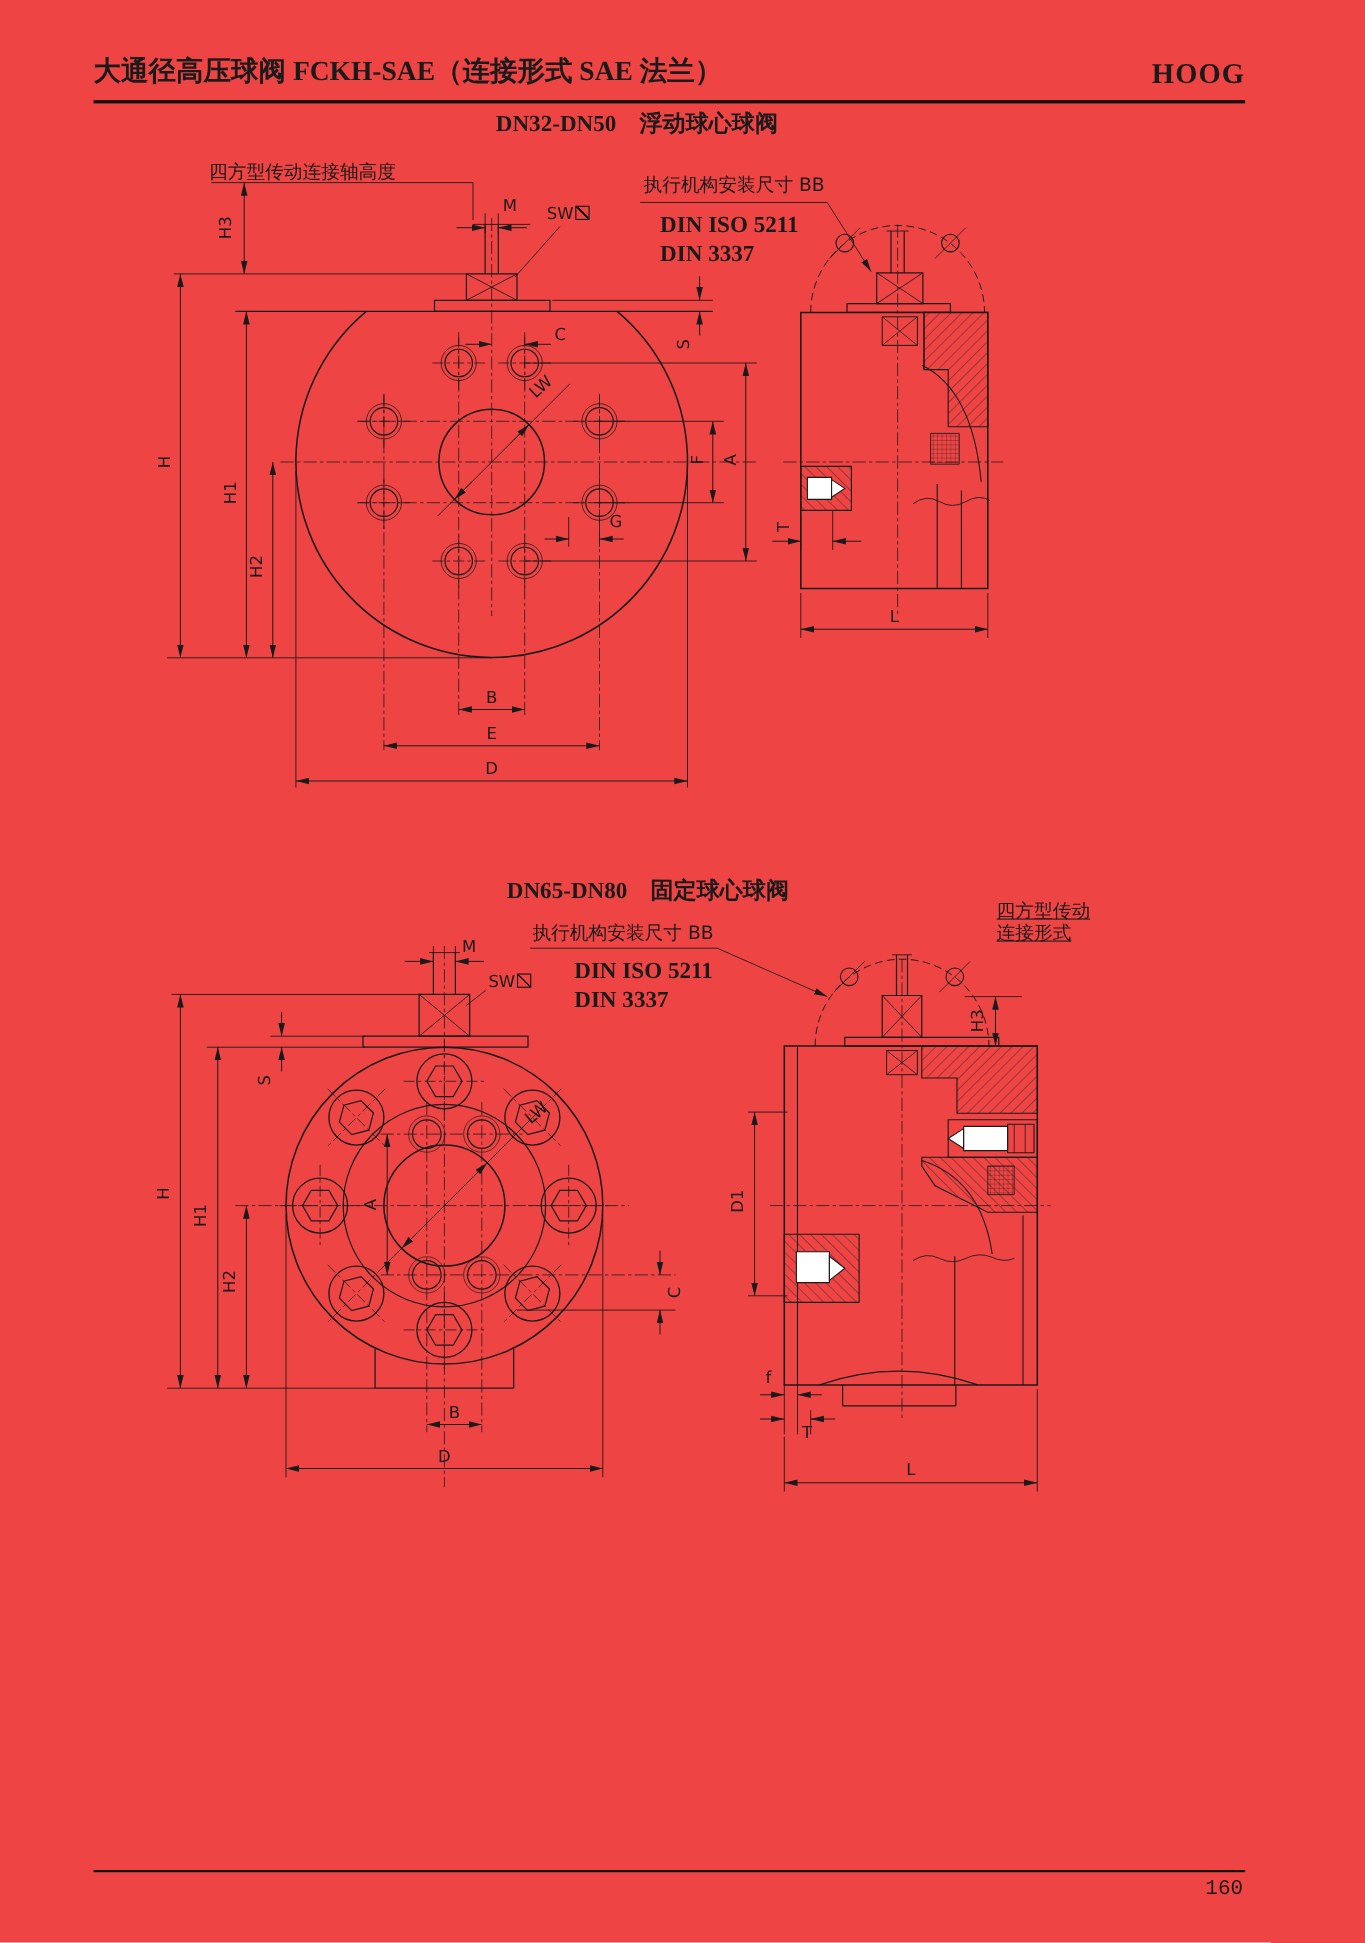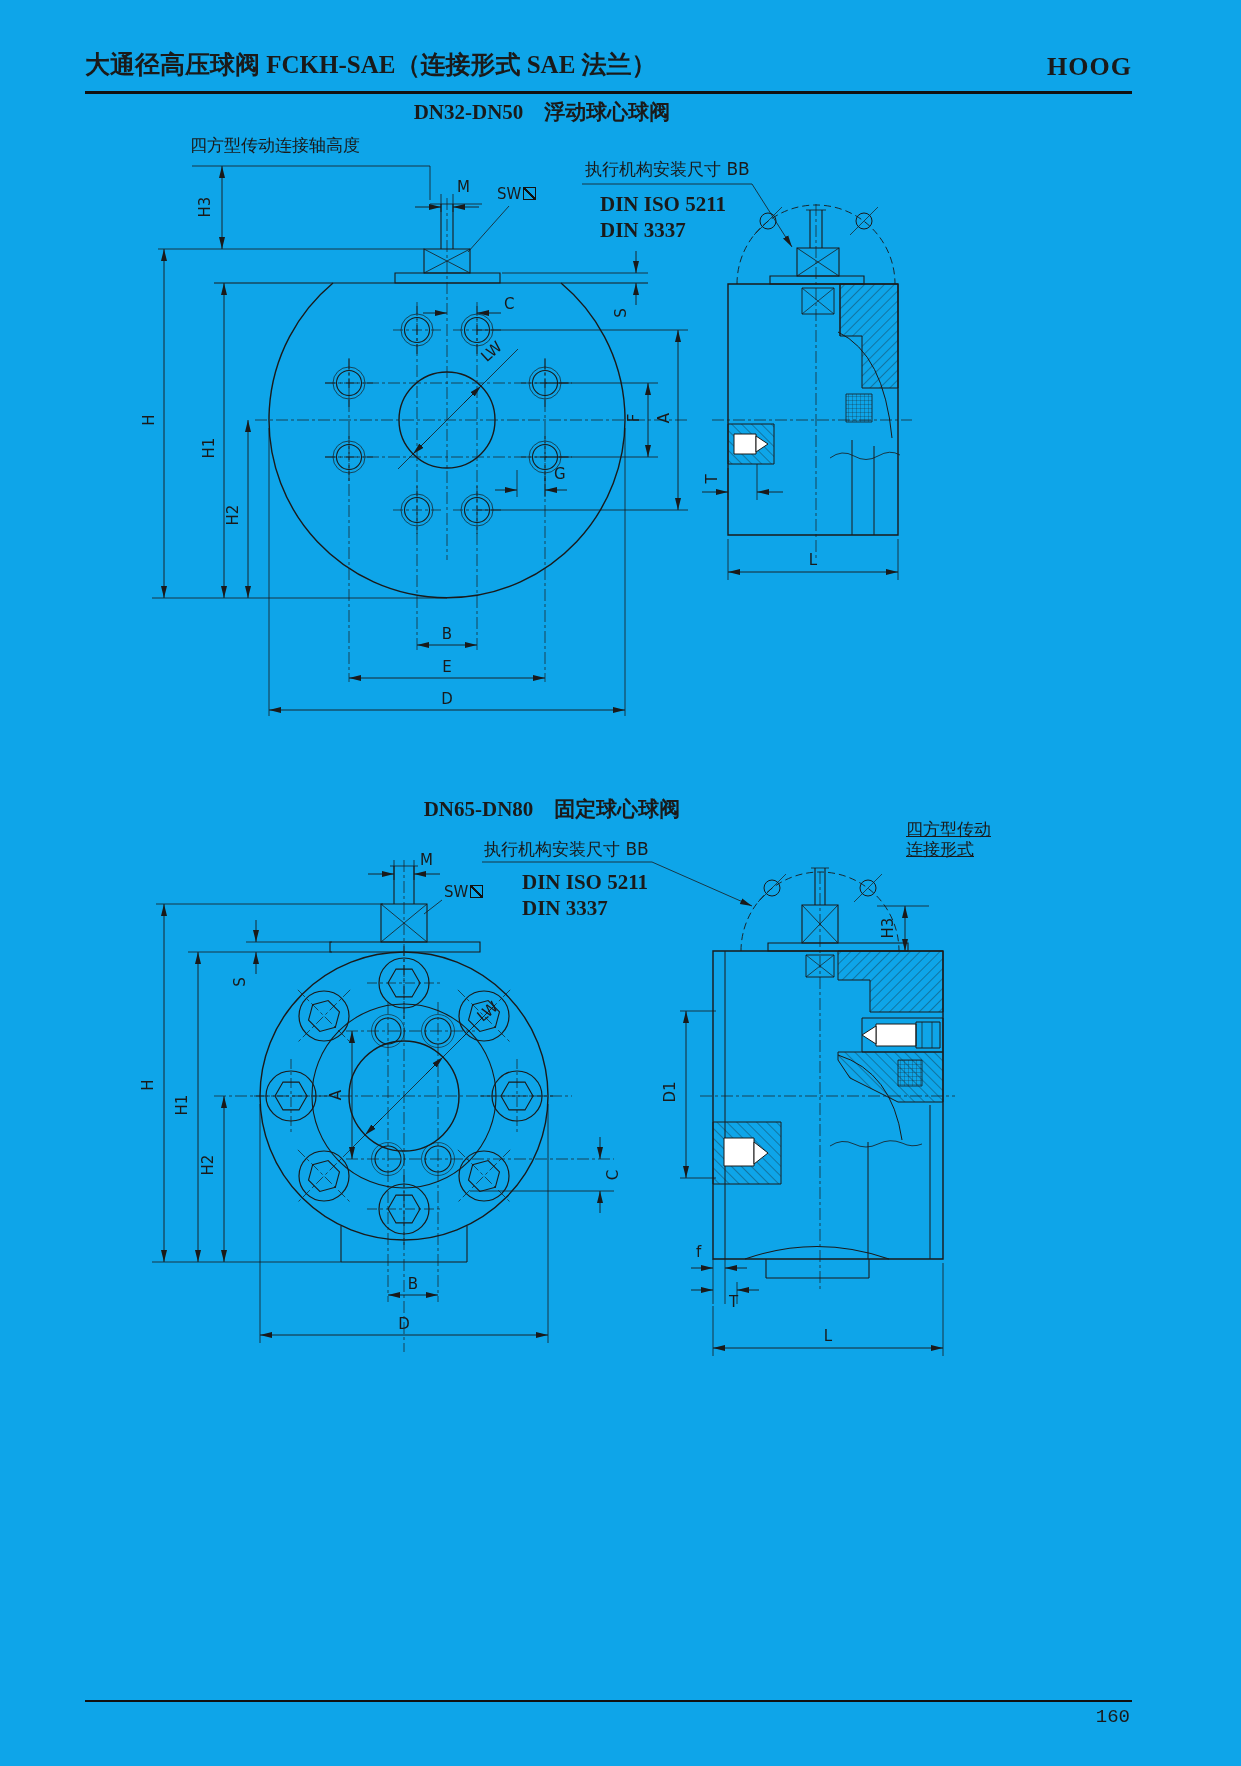--- a/index.html
+++ b/index.html
@@ -1,31 +1,31 @@
 <!DOCTYPE html>
 <html><head>
 <meta charset="utf-8">
 <style>
   html,body{margin:0;padding:0;background:#e8e8e8;}
-  .page{position:relative;width:1241px;height:1766px;background:#0ea5e9;
+  .page{position:relative;width:1241px;height:1766px;background:#ef4444;
         font-family:"DejaVu Sans",sans-serif;color:#1a1a1a;overflow:hidden;margin:0 auto;}
   .drawing{position:absolute;left:0;top:0;}
   .lbl{position:absolute;white-space:nowrap;line-height:1.15;}
   .v{transform:translate(-50%,-50%) rotate(-90deg);}
   .ctr{transform:translateX(-50%);}
   .cjk{font-size:17px;}
   .dim{font-size:15px;}
   .din{font-family:"Liberation Serif",serif;font-weight:bold;font-size:21px;}
   .hdr-title{position:absolute;left:85px;top:48px;font-family:"Liberation Serif",serif;
              font-weight:bold;font-size:25px;}
   .hdr-brand{position:absolute;left:1132px;top:52px;transform:translateX(-100%);
              font-family:"Liberation Serif",serif;font-weight:bold;font-size:26px;letter-spacing:1px;}
   .rule{position:absolute;left:85px;top:91px;width:1047px;height:3px;background:#111;}
   .fig-title{position:absolute;font-family:"Liberation Serif",serif;font-weight:bold;
-             font-size:21px;transform:translateX(-50%);white-space:nowrap;}
+             font-size:21px;transform:translateX(-50%);white-space:nowrap;margin-left:37px;}
   .note{position:absolute;left:558px;top:755px;transform:translateX(-50%);
         font-family:"Liberation Serif",serif;font-size:19px;white-space:nowrap;}
   .swsq{display:inline-block;width:11px;height:11px;border:1.5px solid #111;margin-left:2px;
         vertical-align:-1px;
         background:linear-gradient(to top right,transparent 44%,#111 44%,#111 56%,transparent 56%);}
   .footer-line{position:absolute;left:85px;top:1700px;width:1047px;height:2px;background:#111;}
   .page-num{position:absolute;left:1130px;top:1706px;transform:translateX(-100%);
             font-family:Liberation Mono, monospace;font-size:19px;}
   svg line,svg path,svg rect,svg circle{vector-effect:non-scaling-stroke;}
 </style>
@@ -324,21 +324,21 @@
       <line x1="691" y1="1290" x2="713" y2="1290" stroke-width="0.9" marker-end="url(#ae)"></line>
       <line x1="759" y1="1290" x2="737" y2="1290" stroke-width="0.9" marker-end="url(#ae)"></line>
 
       <line x1="713" y1="1306" x2="713" y2="1356" stroke-width="0.8"></line>
       <line x1="943" y1="1263" x2="943" y2="1356" stroke-width="0.8"></line>
       <line x1="713" y1="1348" x2="943" y2="1348" stroke-width="0.9" marker-start="url(#ae)" marker-end="url(#ae)"></line>
     </g>
   </svg>
 
   <div class="fig-title" style="left:542px;top:98px;">DN32-DN50　浮动球心球阀</div>
-  <div class="lbl cjk" style="left:190px;top:136px;">四方型传动连接轴高度</div>
+  <div class="lbl cjk" style="left:190px;top:148px;">四方型传动连接轴高度</div>
   <div class="lbl cjk" style="left:585px;top:160px;">执行机构安装尺寸 BB</div>
   <div class="lbl din" style="left:600px;top:192px;">DIN ISO 5211</div>
   <div class="lbl din" style="left:600px;top:218px;">DIN 3337</div>
   <div class="lbl dim" style="left:457px;top:179px;">
     <span>M</span></div>
   <div class="lbl dim" style="left:497px;top:186px;">
     <span>SW</span><span class="swsq"></span></div>
   <div class="lbl dim v" style="left:206px;top:207px;">H3</div>
   <div class="lbl dim v" style="left:150px;top:420px;">H</div>
   <div class="lbl dim v" style="left:210px;top:448px;">H1</div>

